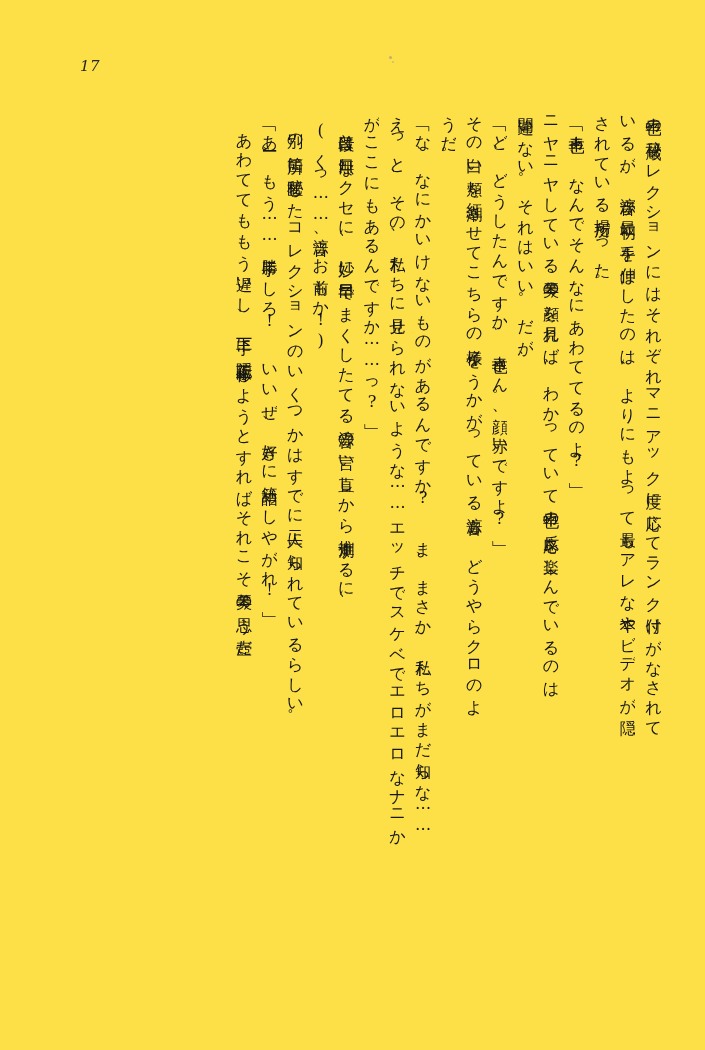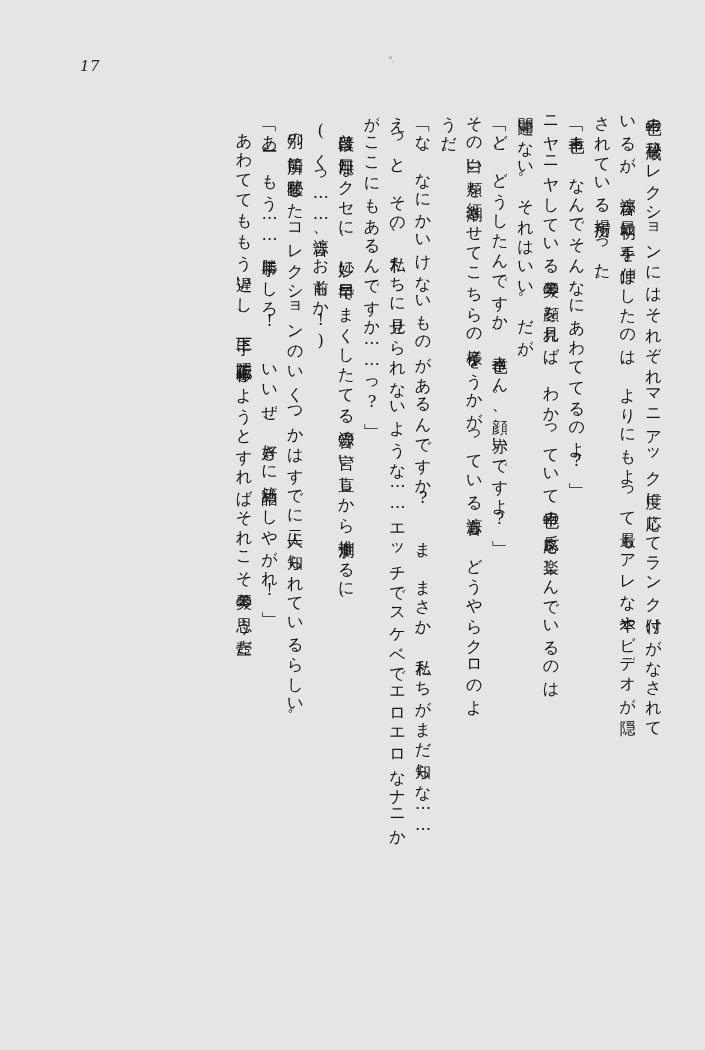--- a/index.html
+++ b/index.html
@@ -11,21 +11,21 @@
     width: 705px;
     height: 1050px;
     font-family: "DejaVu Serif", "Liberation Serif", serif;
     color: #1a1a1a;
     overflow: hidden;
   }
   .page {
     position: relative;
     width: 705px;
     height: 1050px;
-    background: #e5e5e5;
+    background: #fde047;
     box-sizing: border-box;
     padding-left: 16px;
   }
   
   .speckle {
     position: absolute;
     width: 3px;
     height: 3px;
     background: #8a8a8a;
     border-radius: 50%;

